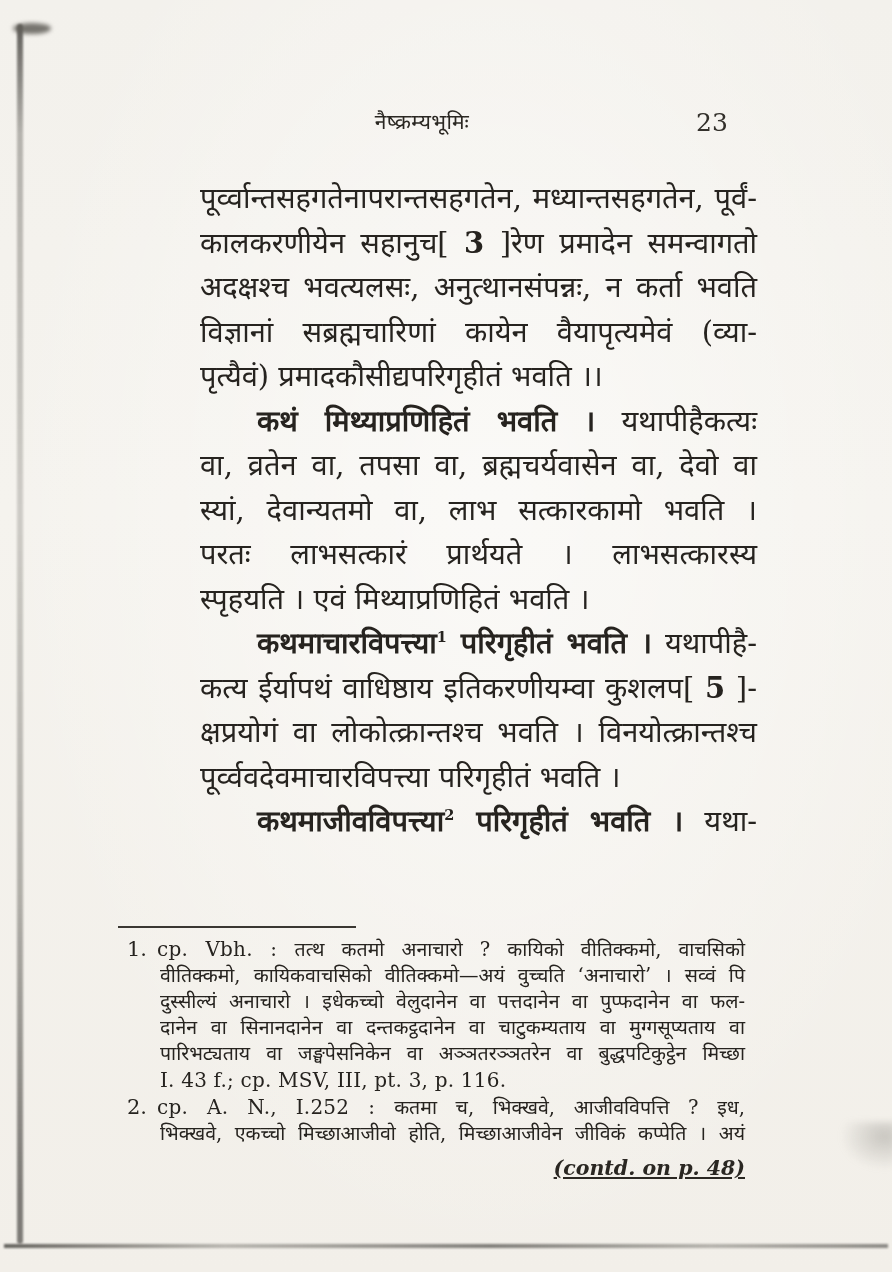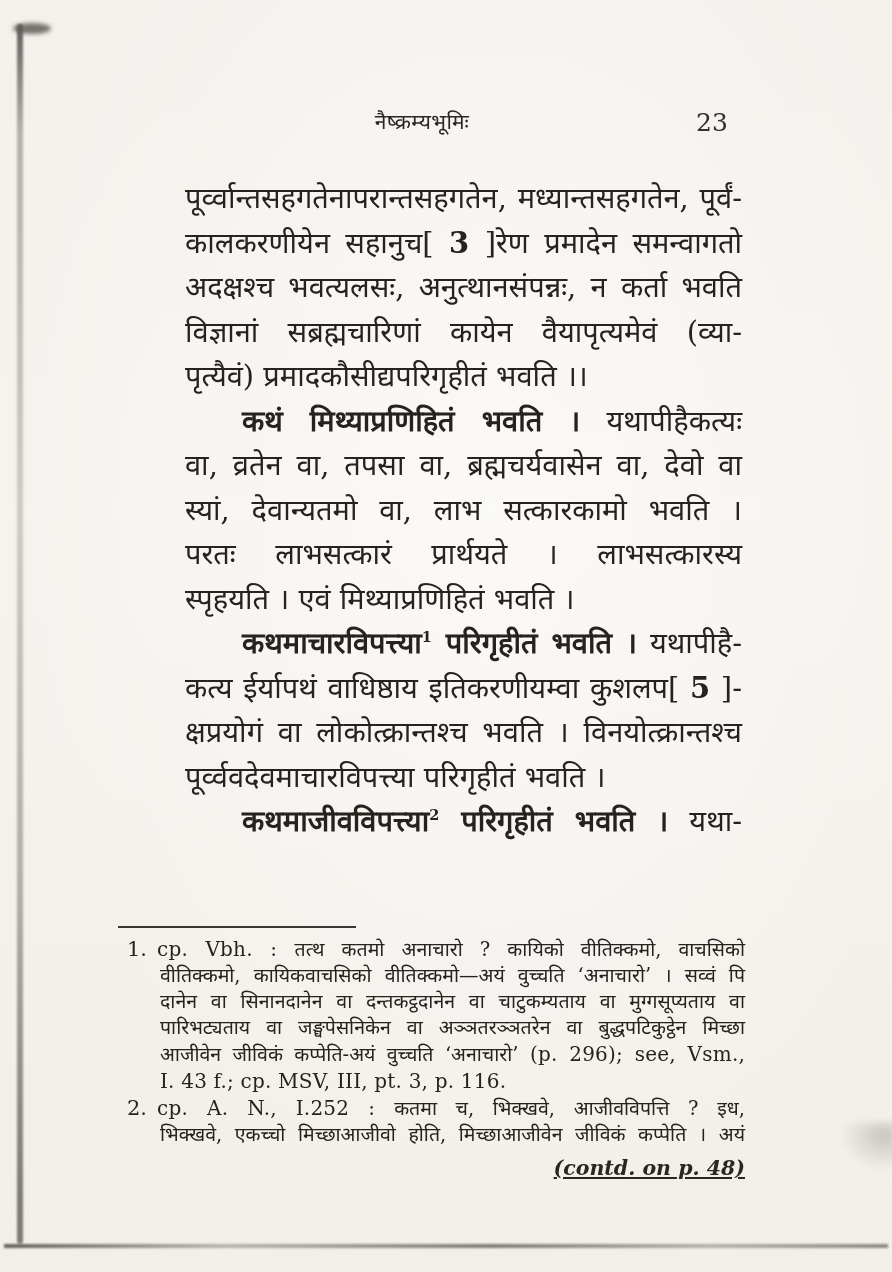--- a/index.html
+++ b/index.html
@@ -44,21 +44,21 @@
   
   .running-title{
     position:absolute;left:185px;top:107px;width:474px;
     text-align:center;font-size:21px;letter-spacing:.5px;color:#2a2722;
   }
   .page-number{
     position:absolute;left:696px;top:108px;font-size:25px;color:#33302b;
   }
   
   .bodytext{
-    position:absolute;left:185px;top:176px;width:557px;
+    position:absolute;left:200px;top:176px;width:557px;
     font-size:29px;line-height:44.5px;color:#26231f;
   }
   .tline{white-space:normal;}
   .tline.just{text-align:justify;text-align-last:justify;}
   .tline.indent{text-indent:57px;}
   .b{font-weight:700;}
   sup{font-size:.5em;font-weight:700;vertical-align:super;line-height:0;}
   
   .fn-rule{
     position:absolute;left:118px;top:926px;width:238px;height:0;
@@ -107,23 +107,23 @@
       <div class="tline just"><span>क्षप्रयोगं वा लोकोत्क्रान्तश्च भवति ।  विनयोत्क्रान्तश्च</span></div>
       <div class="tline"><span>पूर्व्ववदेवमाचारविपत्त्या परिगृहीतं भवति ।</span></div>
       <div class="tline just indent"><span class="b">कथमाजीवविपत्त्या</span><sup>2</sup><span class="b"> परिगृहीतं भवति ।</span><span>  यथा-</span></div>
     </div>
 
   <div class="fn-rule"></div>
   <div class="footnotes">
       <div>
         <div class="fn-line just"><span class="fn-num">1.</span><span class="latin">cp.  Vbh. : </span><span>तत्थ कतमो अनाचारो ?  कायिको वीतिक्कमो, वाचसिको</span></div>
         <div class="fn-line just cont"><span>वीतिक्कमो, कायिकवाचसिको वीतिक्कमो—अयं वुच्चति ‘अनाचारो’ ।  सव्वं पि</span></div>
+        <div class="fn-line just cont"><span>दुस्सील्यं अनाचारो ।  इधेकच्चो वेलुदानेन वा पत्तदानेन वा पुप्फदानेन वा फल-</span></div>
         <div class="fn-line just cont"><span>दानेन वा सिनानदानेन वा दन्तकट्ठदानेन वा चाटुकम्यताय वा मुग्गसूप्यताय वा</span></div>
         <div class="fn-line just cont"><span>पारिभट्यताय वा जङ्घपेसनिकेन वा अञ्ञतरञ्ञतरेन वा बुद्धपटिकुट्ठेन मिच्छा</span></div>
-        <div class="fn-line just cont"><span>आजीवेन जीविकं कप्पेति-अयं वुच्चति ‘अनाचारो’ </span><span class="latin">(p. 296); see, Vsm.,</span></div>
         <div class="fn-line cont"><span class="latin">I. 43 f.; cp. MSV, III, pt. 3, p. 116.</span></div>
       </div>
       <div>
         <div class="fn-line just"><span class="fn-num">2.</span><span class="latin">cp. A. N., I.252 :  </span><span>कतमा च, भिक्खवे, आजीवविपत्ति ?  इध,</span></div>
         <div class="fn-line just cont"><span>भिक्खवे, एकच्चो मिच्छाआजीवो होति, मिच्छाआजीवेन जीविकं कप्पेति ।  अयं</span></div>
       </div>
     </div>
 
   <div class="contd-note">(contd. on p. 48)</div>
 

